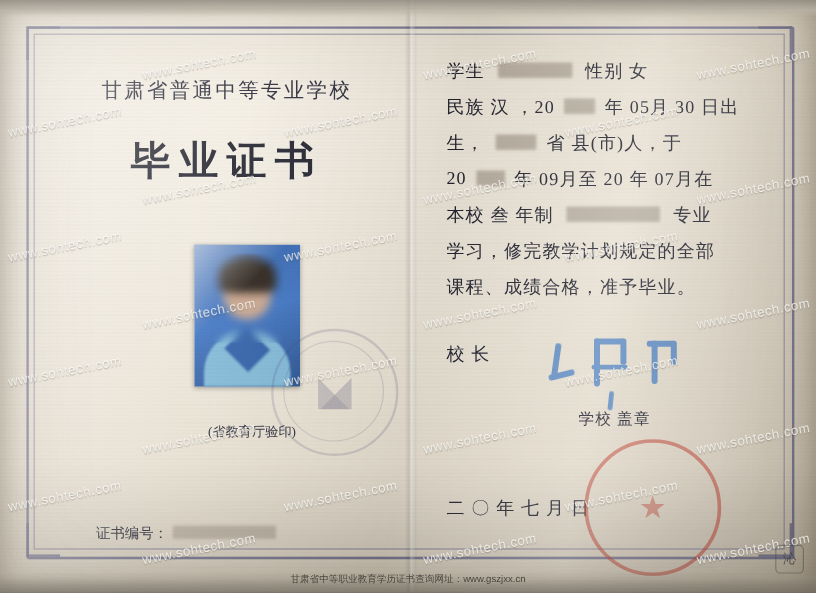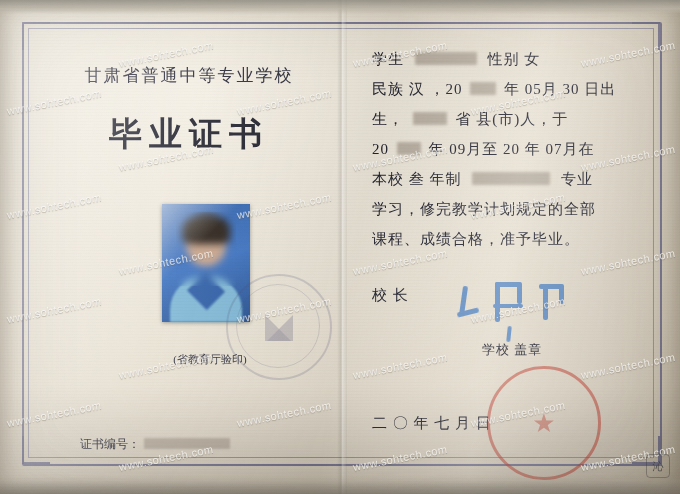--- a/index.html
+++ b/index.html
@@ -367,14 +367,15 @@
       <div class="wm" style="left: 470px; top: 200px;">www.sohtech.com</div>
       <div class="wm" style="left: 470px; top: 304px;">www.sohtech.com</div>
       <div class="wm" style="left: 470px; top: 408px;">www.sohtech.com</div>
       <div class="wm" style="left: 580px; top: 48px;">www.sohtech.com</div>
       <div class="wm" style="left: 580px; top: 152px;">www.sohtech.com</div>
       <div class="wm" style="left: 580px; top: 256px;">www.sohtech.com</div>
       <div class="wm" style="left: 580px; top: 360px;">www.sohtech.com</div>
       <div class="wm" style="left: 580px; top: 452px;">www.sohtech.com</div>
     </div>
 
+  <div class="footer-note">甘肃省中等职业教育学历证书查询网址：www.gszjxx.cn</div>
   <div class="corner-logo">沁</div>
 </div>
 
 </body></html>

